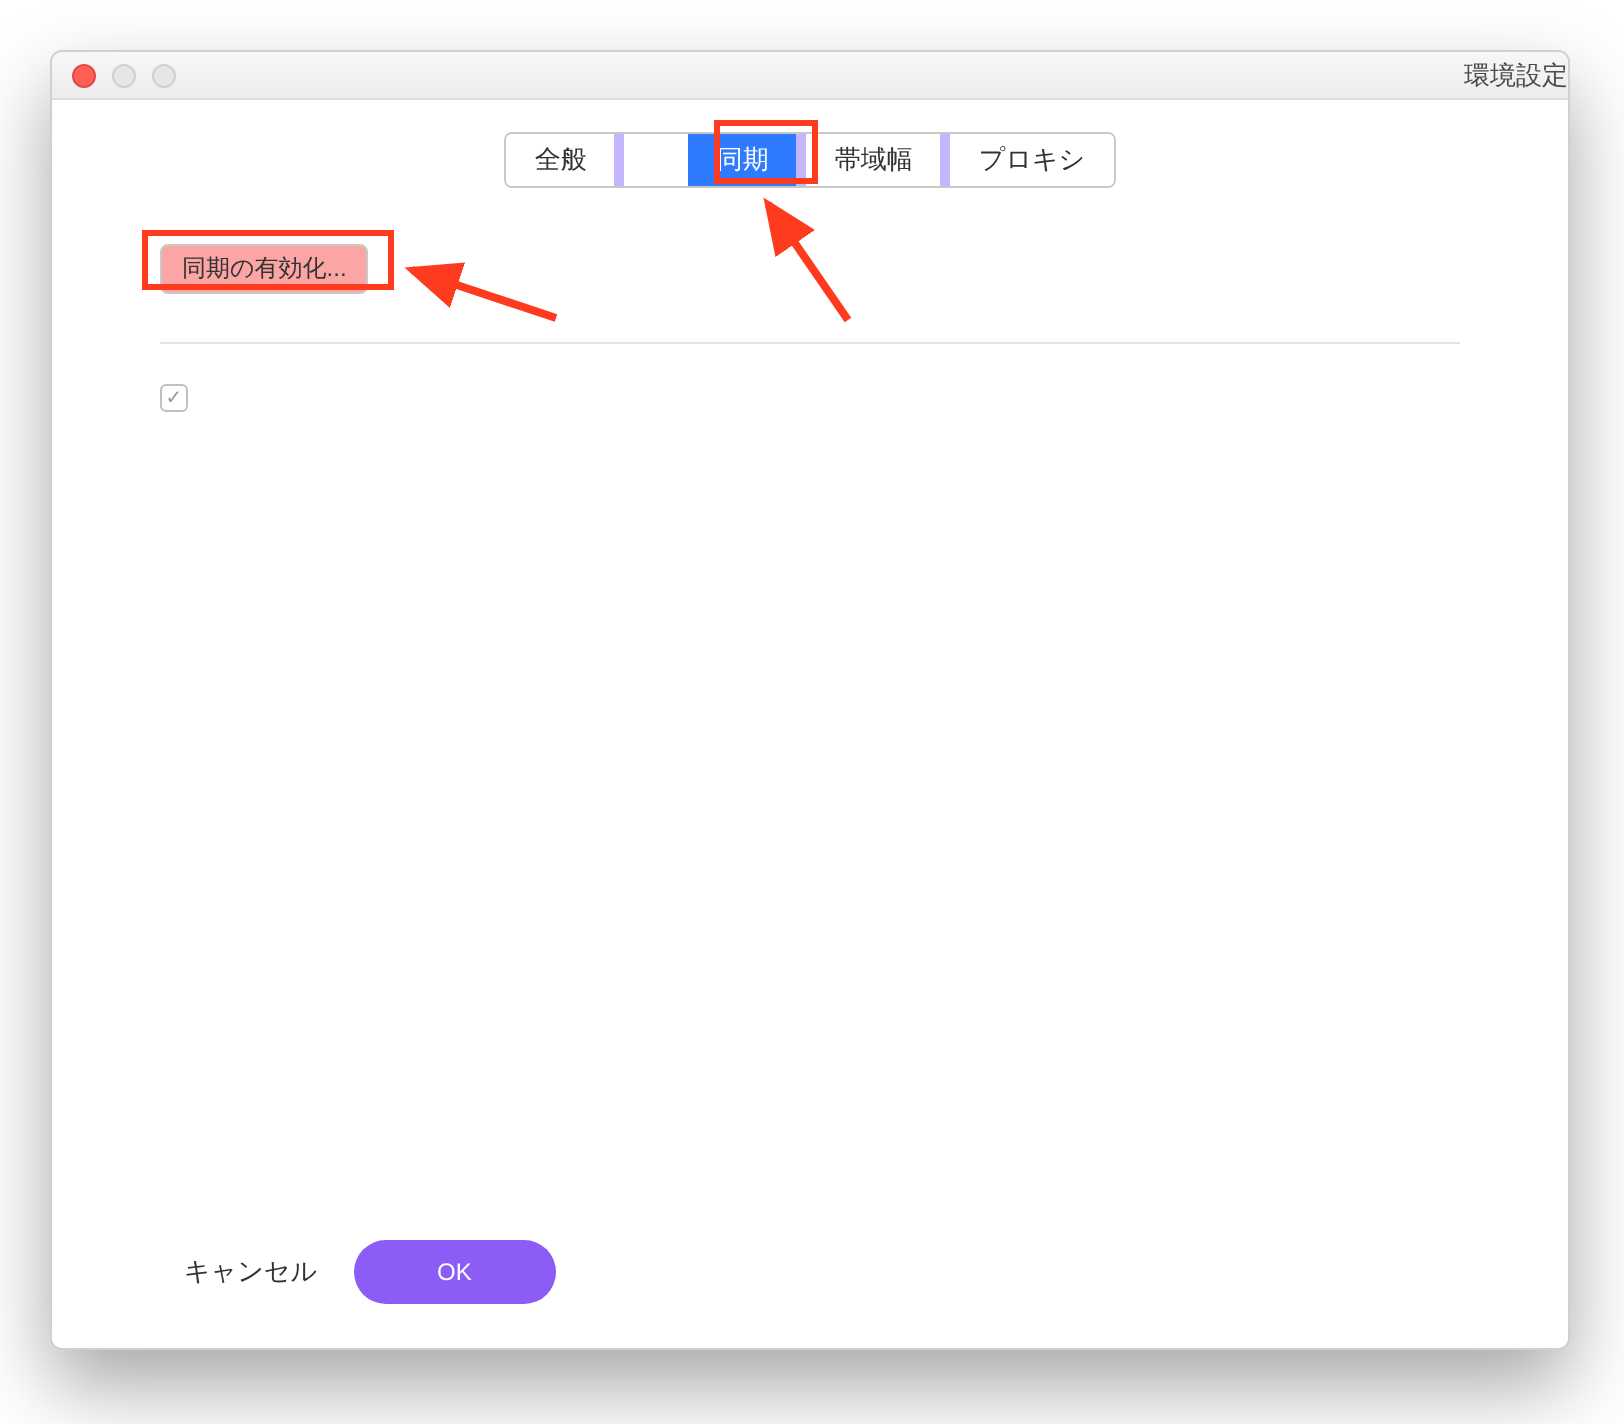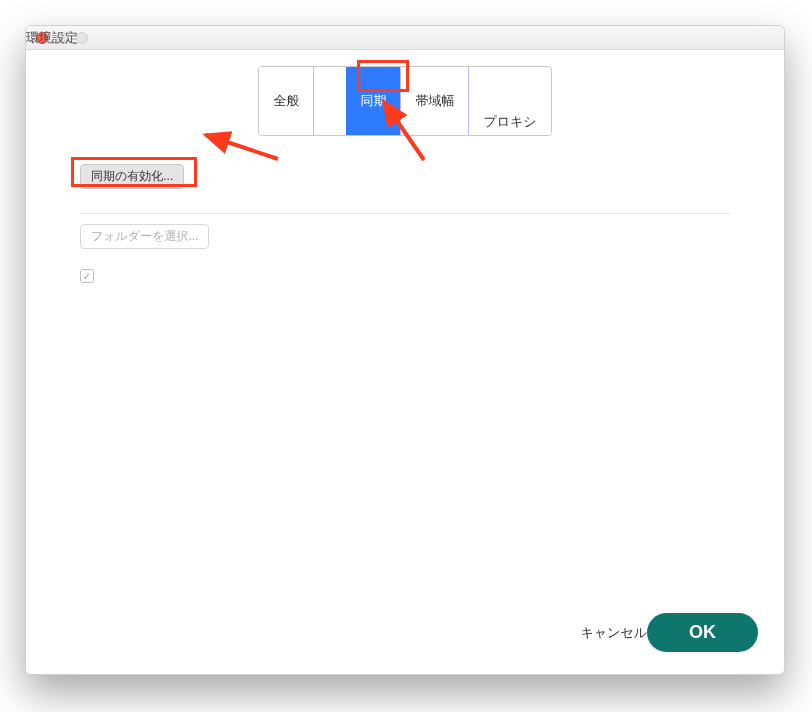--- a/index.html
+++ b/index.html
@@ -33,21 +33,21 @@
       display: flex;
       gap: 8px;
       padding-left: 10px;
     }
     .dot { width: 12px; height: 12px; border-radius: 50%; }
     .dot.red { background: #ff5f57; border: 0.5px solid #e24b41; }
     .dot.gray { background: #e6e6e6; border: 0.5px solid #d0d0d0; }
     .title {
       position: absolute;
       left: 0; right: 0;
-      text-align: left;
+      text-align: right;
       font-size: 13px;
       color: #4a4a4a;
       pointer-events: none;
     }
     .content {
       background: #fff;
       height: calc(100% - 24px);
       display: flex;
       flex-direction: column;
     }
@@ -58,45 +58,45 @@
     }
     .seg {
       display: flex;
       border: 1px solid #c8c8c8;
       border-radius: 4px;
       overflow: hidden;
     }
     .seg button {
       background: #fff;
       border: none;
-      border-right: 1px solid #c4b5fd;
+      border-right: 5px solid #c4b5fd;
       font-size: 13px;
       padding: 4px 14px;
       cursor: pointer;
       color: #333;
     }
-    .seg button:last-child { border-right: none; margin-top: 42px; }
+    .seg button:last-child { border-right: none; }
     .seg button.active {
       background: #2f7bff;
       color: #fff;
       margin-left: 32px;
     }
     .highlight-box-tab {
       position: absolute;
       border: 3px solid #ff3b1f;
       pointer-events: none;
     }
     .arrow-svg { position: absolute; pointer-events: none; }
     .body {
       padding: 28px 54px 0 54px;
       flex: 1;
       position: relative;
     }
     .enable-sync {
-      background: #e5e5e5;
+      background: #fca5a5;
       border: 1px solid #c8c8c8;
       border-radius: 4px;
       font-size: 12px;
       padding: 3px 10px;
       cursor: pointer;
       color: #333;
     }
     .highlight-enable {
       position: absolute;
       border: 3px solid #ff3b1f;
@@ -137,39 +137,39 @@
       border-radius: 3px;
       display: flex;
       align-items: center;
       justify-content: center;
       font-size: 10px;
       color: #9a9a9a;
       background: #fff;
     }
     .footer {
       display: flex;
-      justify-content: flex-end;
-      align-items: center;
+      align-items: center;
+      gap: 18px;
       padding: 16px 26px 22px;
       margin-left: 40px;
     }
     .cancel {
       background: none;
       border: none;
       font-size: 13px;
       color: #333;
       cursor: pointer;
     }
     .ok {
-      background: #0f766e;
+      background: #8b5cf6;
       color: #fff;
       border: none;
       border-radius: 20px;
-      font-size: 18px;
-      font-weight: 700;
+      font-size: 12px;
+      font-weight: 400;
       padding: 9px 42px;
       cursor: pointer;
     }
   </style>
 </head>
 <body>
 
 <div class="window">
   <div class="titlebar">
     <div class="traffic-lights">
@@ -188,21 +188,20 @@
         <button>帯域幅</button>
         <button>プロキシ</button>
       </div>
     </div>
 
     <div class="body">
       <button class="enable-sync">同期の有効化...</button>
       <div class="highlight-enable"></div>
 
       <div class="divider"></div>
-      <button class="select-folder" disabled="">フォルダーを選択...</button>
 
       <div class="checkbox-row">
         <div class="chk">✓</div>
       </div>
     </div>
 
     <div class="footer">
       <button class="cancel">キャンセル</button>
       <button class="ok">OK</button>
     </div>

